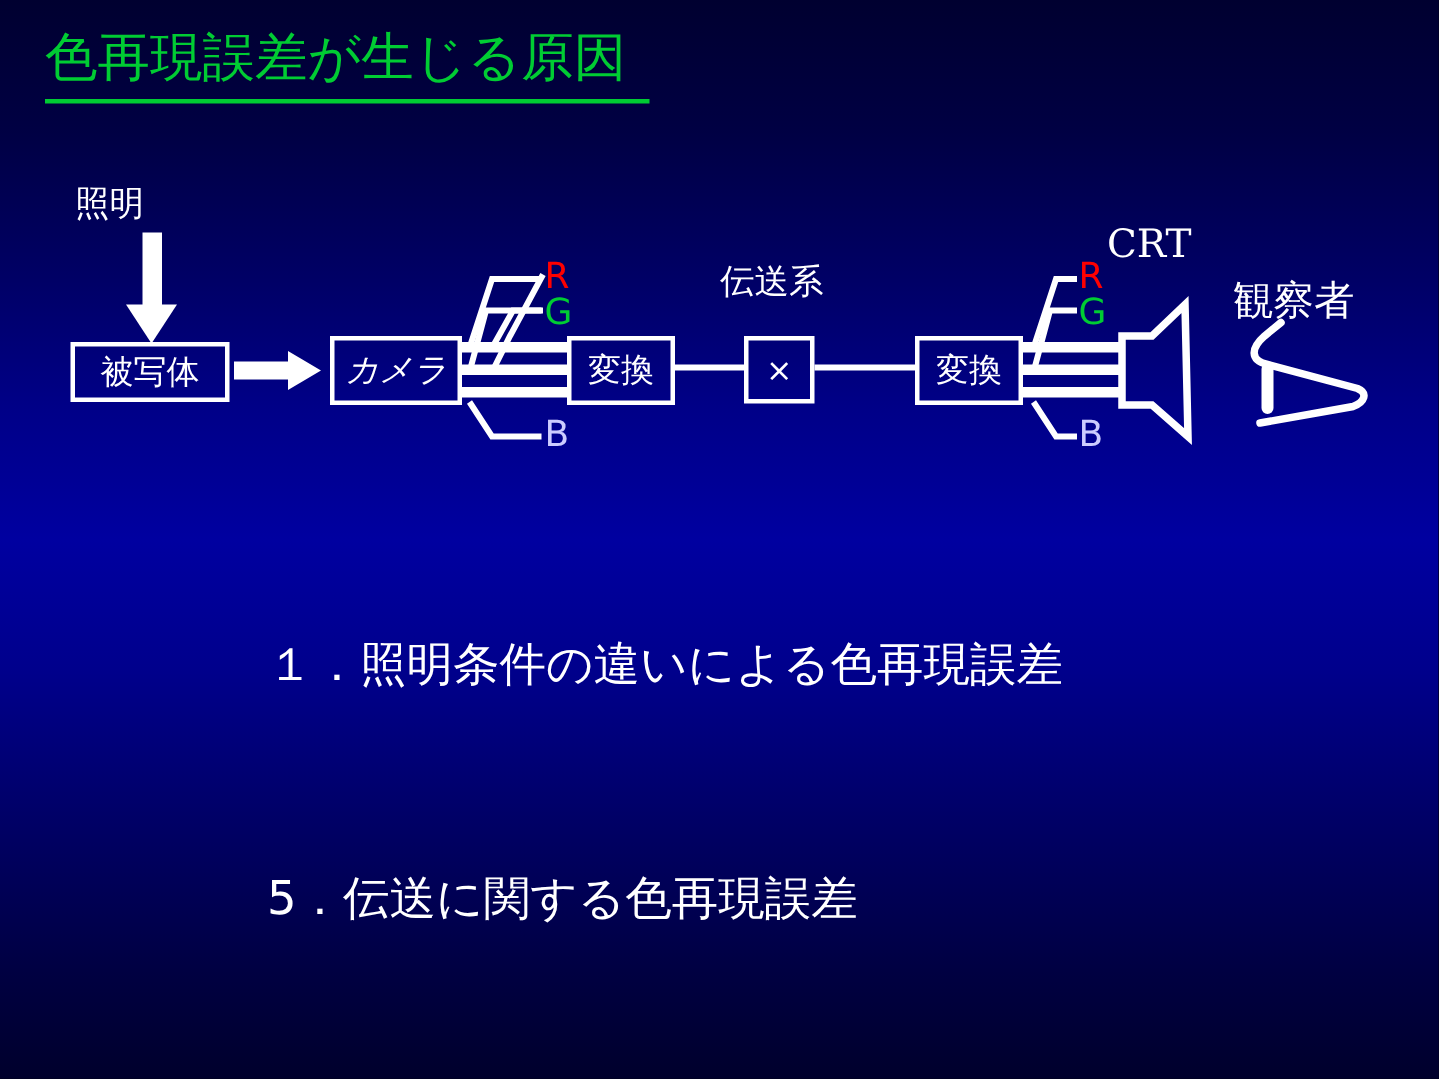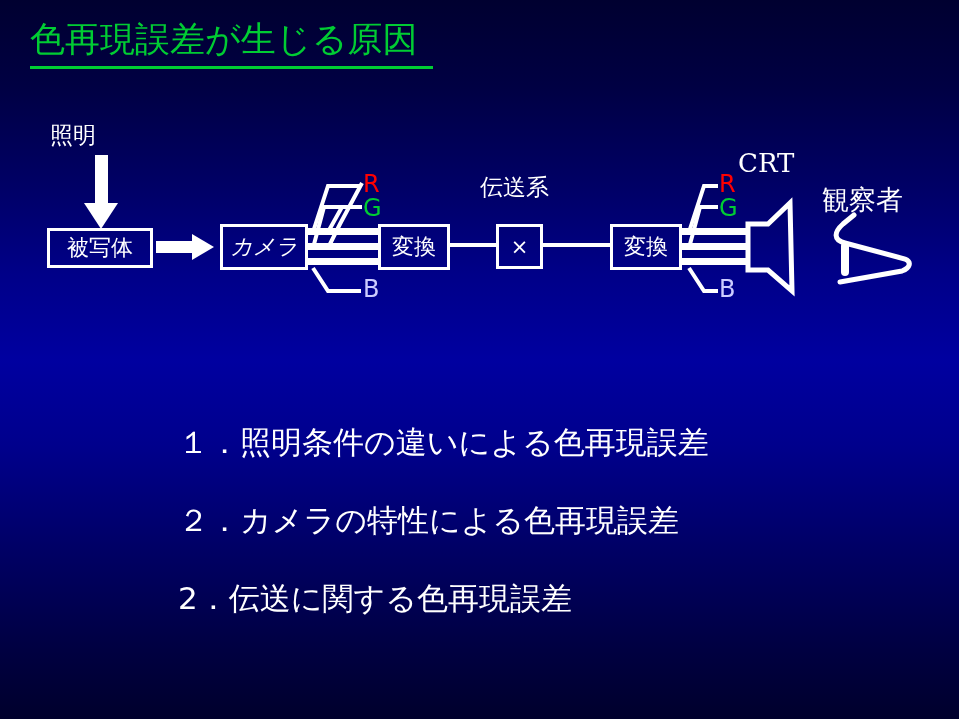--- a/index.html
+++ b/index.html
@@ -197,16 +197,15 @@
 
     <polygon points="748,224 768,224 790,203 792,291 768,270 748,270" fill="none" stroke="#ffffff" stroke-width="5" stroke-linejoin="miter"></polygon>
 
     <path d="M 854,215 L 843,224 C 834,232 833,240 845,243
              L 905,259 C 912,262 910,268 902,271
              L 840,282" fill="none" stroke="#ffffff" stroke-width="5" stroke-linecap="round"></path>
     <path d="M 845,246 L 845,272" stroke="#ffffff" stroke-width="8" stroke-linecap="round" fill="none"></path>
   </svg>
 
   <div class="bullet" id="bullet-0">１．照明条件の違いによる色再現誤差</div>
-  <div class="bullet" id="bullet-1">２．カメラの特性による色再現誤差</div>
-  <div class="bullet" id="bullet-2">2．伝送に関する色再現誤差</div>
+  <div class="bullet" id="bullet-2">5．伝送に関する色再現誤差</div>
 
 </div>
 
 </body></html>

